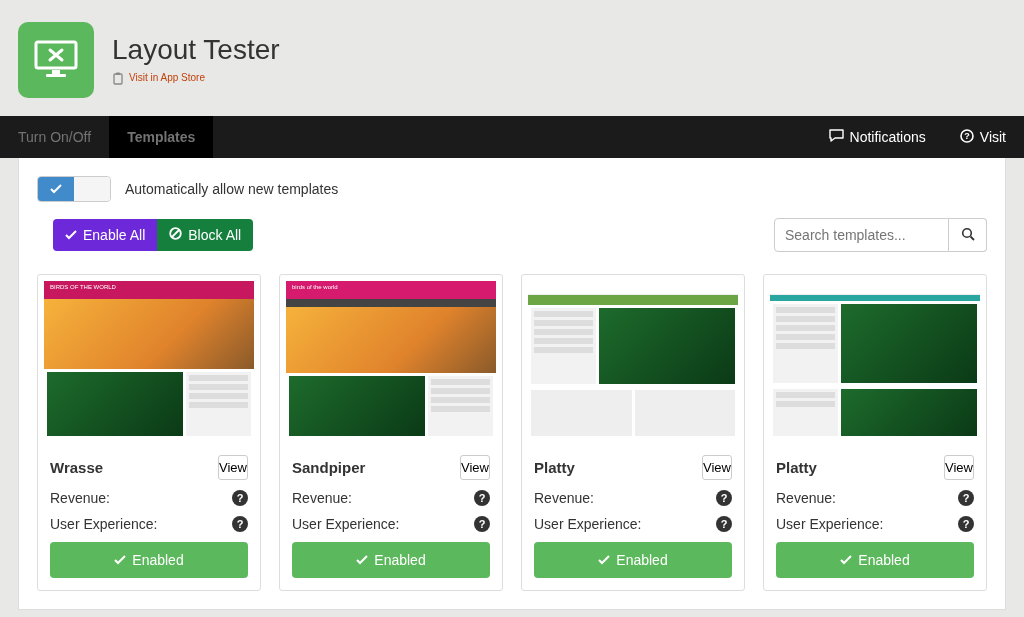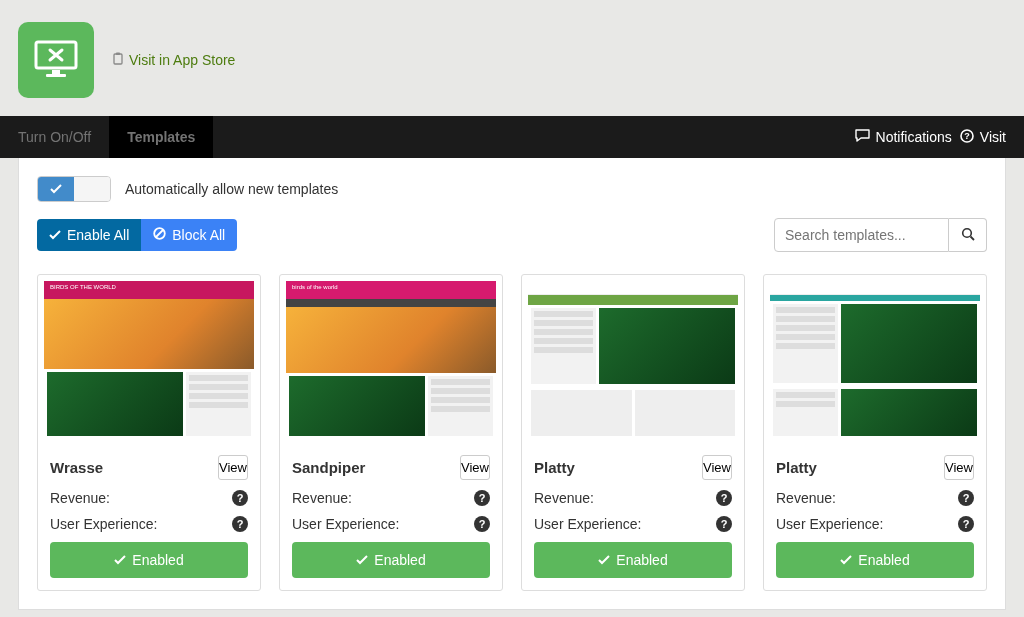--- a/index.html
+++ b/index.html
@@ -25,22 +25,22 @@
     justify-content: center;
   }
   .app-icon svg { width: 48px; height: 40px; }
   .header-title { display:flex; flex-direction:column; gap:6px; }
   .header-title h1 {
     font-size: 28px;
     font-weight: 400;
     color: #333;
   }
   .store-link {
-    color: #4d7c0f;
-    font-size: 14px;
+    color: #c2410c;
+    font-size: 10px;
     display:flex;
     align-items:flex-start;
     gap:5px;
     cursor:pointer;
   }
   .navbar {
     background: #1b1b1b;
     color: #fff;
     display: flex;
     align-items: stretch;
@@ -50,21 +50,21 @@
   .tabs { display:flex; }
   .tab {
     padding: 0 18px;
     display:flex;
     align-items:center;
     color:#737373;
     cursor:pointer;
     font-size:14px;
   }
   .tab.active { background:#000; font-weight:600; }
-  .nav-right { margin-left:auto; display:flex; gap:8px; align-items:center; }
+  .nav-right { margin-left:auto; display:flex; gap:34px; align-items:center; }
   .nav-link { color:#fff; display:flex; align-items:center; gap:6px; cursor:pointer; font-size:14px;}
   .panel {
     background:#fff;
     margin:0 18px 18px 18px;
     padding:18px;
     border:1px solid #ddd;
     border-top:none;
   }
   .toggle-row { display:flex; align-items:center; gap:14px; margin-bottom:16px; }
   .switch {
@@ -76,22 +76,22 @@
   .switch .on {
     flex:1; background:#428bca; display:flex; align-items:center; justify-content:center;
     color:#fff;
   }
   .switch .off { flex:1; background:#f5f5f5; }
   .btn-row { display:flex; gap:0; margin-bottom:22px; align-items:center; }
   .btn {
     border:none; color:#fff; padding:8px 12px; font-size:14px;
     display:flex; align-items:center; gap:6px; cursor:pointer;
   }
-  .btn-green { background:#0369a1; border-radius:4px 0 0 4px; }
-  .btn-red { background:#3b82f6; border-radius:0 4px 4px 0; }
+  .btn-green { background:#6d28d9; border-radius:4px 0 0 4px;margin-left:16px; }
+  .btn-red { background:#15803d; border-radius:0 4px 4px 0; }
   .search-wrap { margin-left:auto; display:flex; }
   .search-wrap input {
     width:175px; height:34px; border:1px solid #ccc;
     border-radius:4px 0 0 4px; padding:0 10px; font-size:14px;
   }
   .search-btn {
     width:38px; height:34px; border:1px solid #ccc; border-left:none;
     border-radius:0 4px 4px 0; background:#fff; cursor:pointer;
     display:flex; align-items:center; justify-content:center;
   }
@@ -152,20 +152,21 @@
 <div class="header">
   <div class="app-icon">
     <svg viewBox="0 0 48 40">
       <rect x="4" y="2" width="40" height="26" rx="2" fill="none" stroke="#fff" stroke-width="3"></rect>
       <path d="M18 10 L30 20 M30 10 L18 20" stroke="#fff" stroke-width="3" stroke-linecap="round"></path>
       <rect x="20" y="30" width="8" height="4" fill="#fff"></rect>
       <rect x="14" y="34" width="20" height="3" rx="1" fill="#fff"></rect>
     </svg>
   </div>
   <div class="header-title">
+    <h1>Layout Tester</h1>
     <div class="store-link">
       <span>
         <svg width="12" height="13" viewBox="0 0 12 13">
             <rect x="2" y="2" width="8" height="10" rx="1" fill="none" stroke="#888" stroke-width="1.3"></rect>
             <rect x="4" y="0.5" width="4" height="2.5" rx="0.7" fill="#888"></rect>
           </svg>
       </span>
       <span>Visit in App Store</span>
     </div>
   </div>

